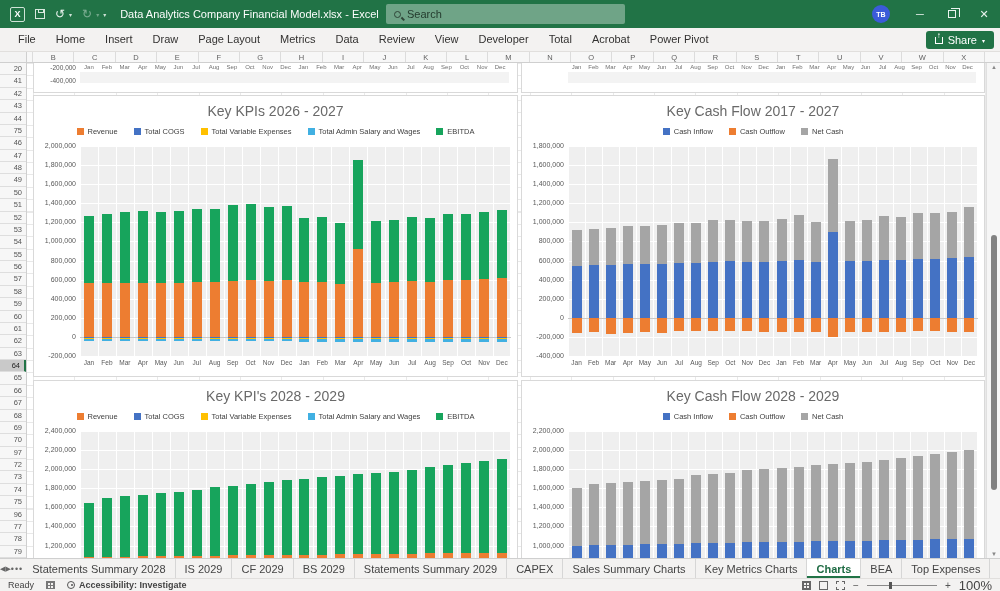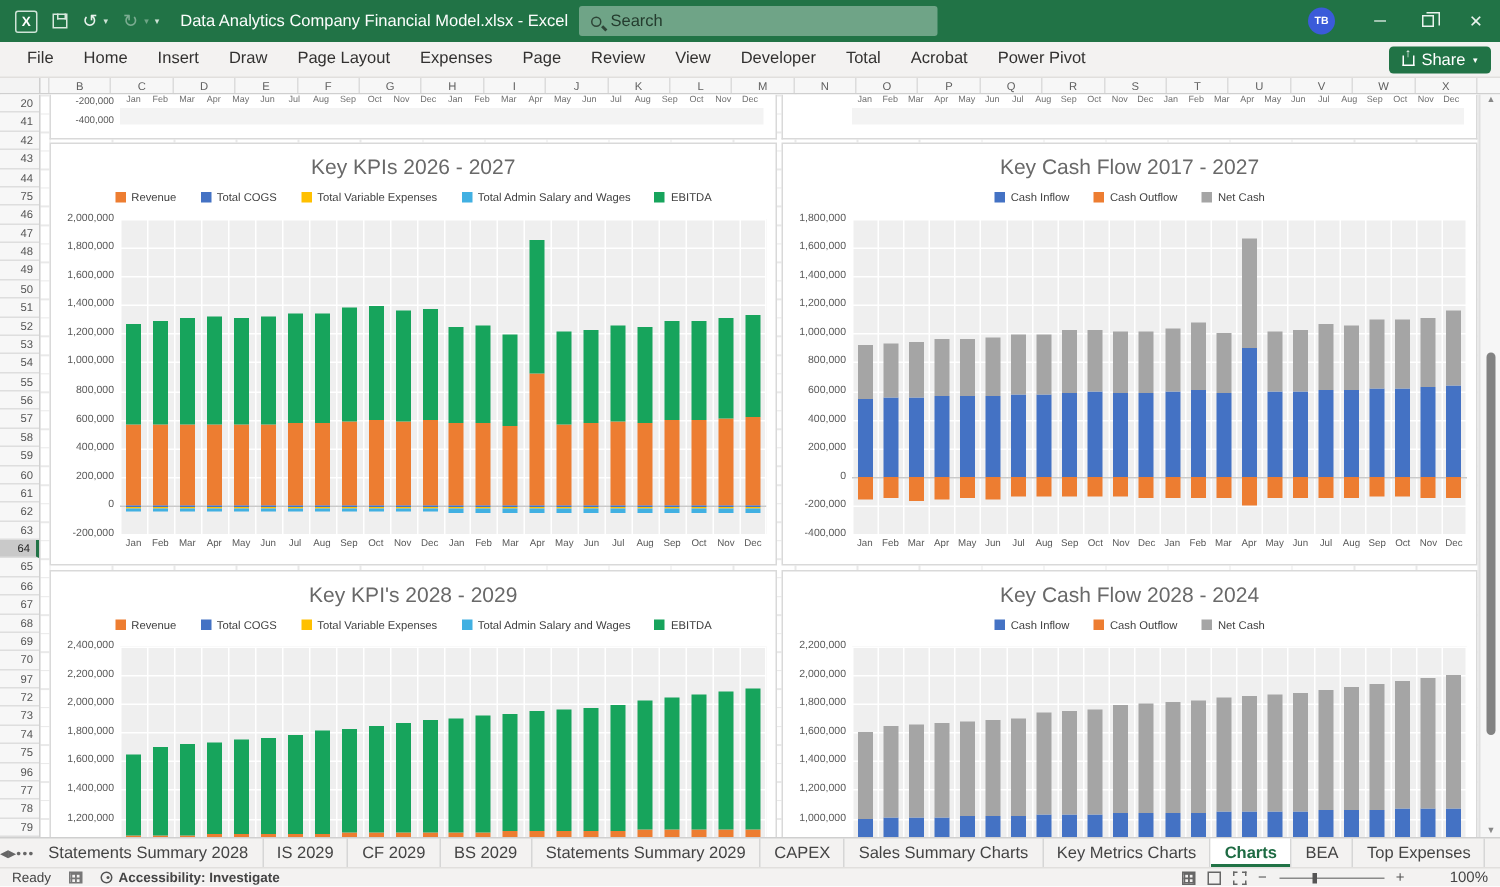--- a/index.html
+++ b/index.html
@@ -89,21 +89,21 @@
   .acc { display:flex; align-items:center; gap:4px; font-weight:bold; }
   .acc-ic { width:8px; height:8px; border:1px solid #555; border-radius:50%; position:relative; }
   .acc-ic:after { content:""; position:absolute; left:2.5px; top:2px; width:2px; height:2px; background:#555; border-radius:50%; }
   .sb-right { margin-left:auto; display:flex; align-items:center; gap:8px; padding-right:8px; }
   .view-ic { width:9px; height:9px; border:1px solid #666; }
   .view-ic.b { background:linear-gradient(to right,#666 1px,transparent 1px),linear-gradient(to bottom,#666 1px,transparent 1px); background-size:3px 3px; }
   .view-ic.c { border-style:dashed; }
   .zoomtrack { width:70px; height:1px; background:#8a8a8a; position:relative; }
   .zoomthumb { position:absolute; left:22px; top:-3px; width:3px; height:7px; background:#555; }
   .zsign { font-size:10px; color:#555; }
-  .zpct { font-size:10px; color:#444;margin-left:22px; }
+  .zpct { font-size:13px; color:#444; }
 </style>
 </head>
 <body>
 
 <div id="app">
 
   <div class="titlebar">
     <div class="qat">
       <span class="xl-logo">X</span>
       <span class="icon-save"></span>
@@ -128,22 +128,22 @@
     </div>
   </div>
 
   <div class="ribbon">
     <div class="ribbon-tabs">
         <span class="rtab">File</span>
         <span class="rtab">Home</span>
         <span class="rtab">Insert</span>
         <span class="rtab">Draw</span>
         <span class="rtab">Page Layout</span>
-        <span class="rtab">Expenses</span>
-        <span class="rtab">Page</span>
+        <span class="rtab">Metrics</span>
+        <span class="rtab">Data</span>
         <span class="rtab">Review</span>
         <span class="rtab">View</span>
         <span class="rtab">Developer</span>
         <span class="rtab">Total</span>
         <span class="rtab">Acrobat</span>
         <span class="rtab">Power Pivot</span>
       </div>
     <div class="share-btn">
       <span class="share-ic"></span>
       <span>Share</span>
@@ -780,21 +780,21 @@
           </div>
           <div class="ylab" style="top: 46px; left: 0px;">2,400,000</div>
           <div class="ylab" style="top: 65.09px; left: 0px;">2,200,000</div>
           <div class="ylab" style="top: 84.18px; left: 0px;">2,000,000</div>
           <div class="ylab" style="top: 103.27px; left: 0px;">1,800,000</div>
           <div class="ylab" style="top: 122.36px; left: 0px;">1,600,000</div>
           <div class="ylab" style="top: 141.45px; left: 0px;">1,400,000</div>
           <div class="ylab" style="top: 160.54px; left: 0px;">1,200,000</div>
         </div>
         <div class="chart-box" style="left: 521px; top: 317px; width: 464px; height: 320px;">
-          <div class="c-title">Key Cash Flow 2028 - 2024</div>
+          <div class="c-title">Key Cash Flow 2028 - 2029</div>
           <div class="c-legend">
             <span class="lg-item">
               <span class="lg-sw" style="background: rgb(68, 114, 196);"></span>
               <span>Cash Inflow</span>
             </span>
             <span class="lg-item">
               <span class="lg-sw" style="background: rgb(237, 125, 49);"></span>
               <span>Cash Outflow</span>
             </span>
             <span class="lg-item">

